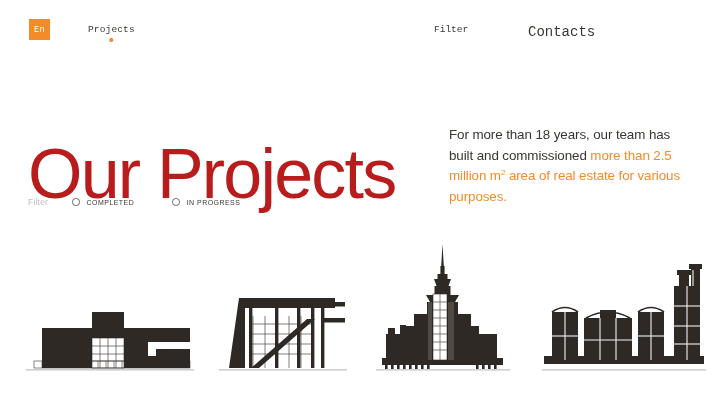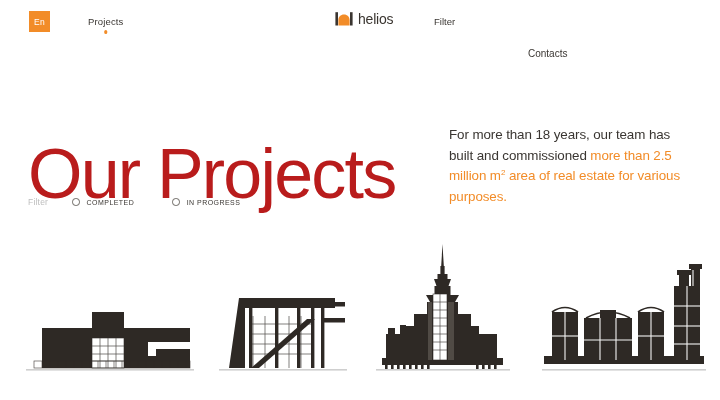--- a/index.html
+++ b/index.html
@@ -12,25 +12,26 @@
     background: #ffffff;
     font-family: "Liberation Sans", sans-serif;
     color: #2b2622;
     overflow: hidden;
     position: relative;
   }
 
   
   .header {
     position: absolute;
-    top: 0; left: 0;
+    top: 8px; left: 0;
     width: 608px;
     height: 48px;
     display: flex;
     align-items: flex-start;
+    font-family: Liberation Mono, monospace;
   }
 
   .lang-badge {
     position: absolute;
     left: 29px;
     top: 11px;
     width: 21px;
     height: 21px;
     background: #F28C28;
     color: #ffffff;
@@ -98,24 +99,23 @@
   .nav-about {
     position: absolute;
     left: 26px;
     font-size: 9.5px;
     color: #3a3632;
     cursor: pointer;
   }
   .nav-contacts {
     position: absolute;
     left: 120px;
-    font-size: 10px;
+    font-size: 14px;
     color: #3a3632;
     cursor: pointer;
-    margin-top: 32px;
   }
 
   
   .hero-title {
     position: absolute;
     left: 28px;
     top: 92px;
     font-size: 70px;
     line-height: 1;
     font-weight: 400;
@@ -204,31 +204,20 @@
 
   <div class="lang-badge">En</div>
 
   <div class="nav-left">
     <div class="nav-item">
       <span>Projects</span>
       <span class="nav-dot"></span>
     </div>
   </div>
 
-  <div class="logo">
-    <span class="logo-mark">
-      <svg viewBox="0 0 22 20" xmlns="http://www.w3.org/2000/svg">
-        <path d="M5 4 h12 a4 4 0 0 1 0 0 v12 h-12 z" fill="none"></path>
-        <path d="M11 5.5 c-3.4 0 -5.6 2.4 -5.6 5.6 v5.4 h11.2 v-5.4 c0 -3.2 -2.2 -5.6 -5.6 -5.6 z" fill="#F28C28"></path>
-        <rect x="2.4" y="3.2" width="2.6" height="13.3" fill="#3a3530"></rect>
-        <rect x="17" y="3.2" width="2.6" height="13.3" fill="#3a3530"></rect>
-      </svg>
-    </span>
-    <span class="logo-text">helios</span>
-  </div>
 
   <div class="nav-right">
     <div class="nav-about">Filter</div>
     <div class="nav-contacts">Contacts</div>
   </div>
 </div>
 
 <h1 class="hero-title">Our Projects</h1>
 
 <p class="hero-copy"><span>For more than 18 years, our team has built and commissioned </span><span class="hl">more than 2.5 million m</span><sup class="hl">2</sup><span class="hl"> area of real estate for various purposes.</span></p>

